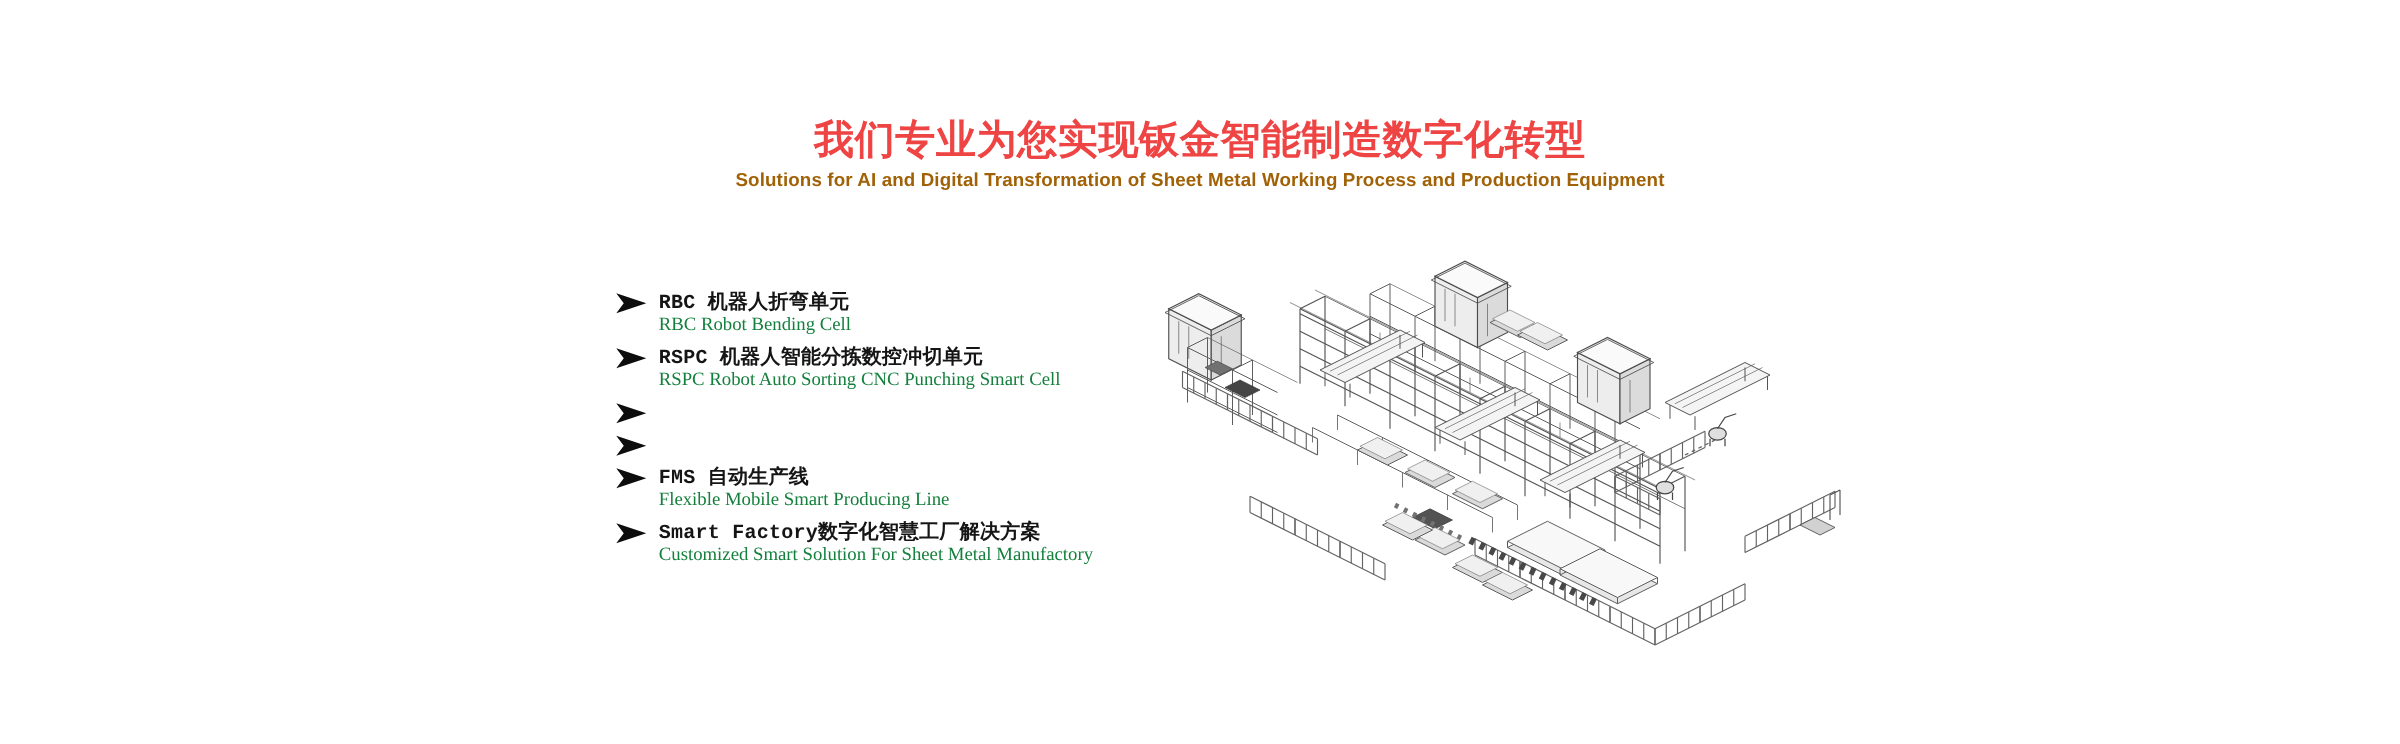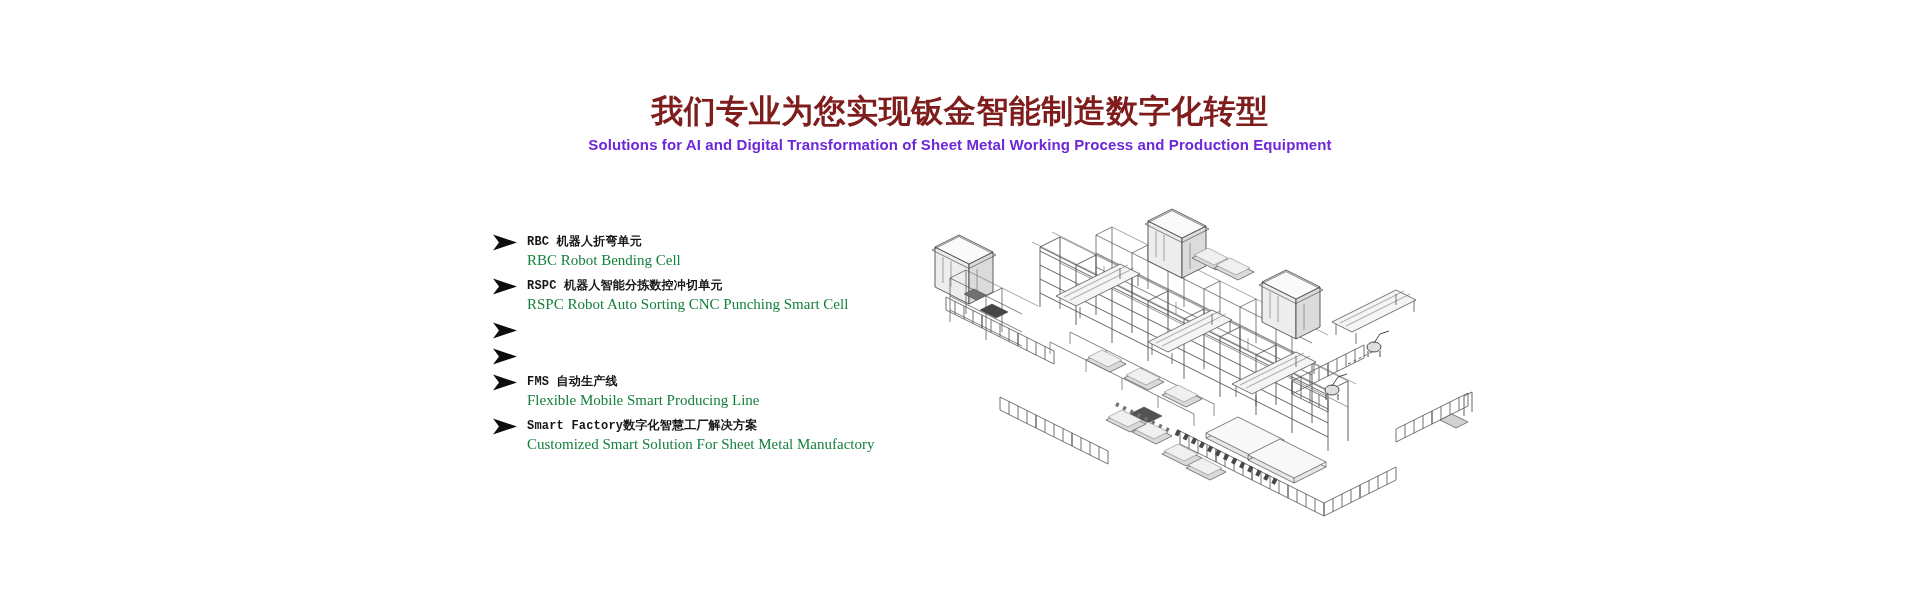--- a/index.html
+++ b/index.html
@@ -5,35 +5,35 @@
   html,body{margin:0;padding:0;}
   body{
     width:1920px;height:595px;background:#ffffff;
     font-family:"Liberation Sans","DejaVu Sans",sans-serif;color:#111;
     overflow:hidden;
   }
   .banner{position:relative;width:1920px;height:595px;background:#fff;overflow:hidden;}
 
   .title{
     position:absolute;left:0;right:0;top:90px;text-align:center;
-    font-size:32px;font-weight:700;letter-spacing:0.5px;color:#7f1d1d;
+    font-size:32px;font-weight:700;letter-spacing:0.5px;color:#ef4444;
     font-family:Liberation Sans, sans-serif;
   }
   .subtitle{
     position:absolute;left:0;right:0;top:136px;text-align:center;
-    font-size:15px;font-weight:600;letter-spacing:0.1px;color:#6d28d9;
+    font-size:15px;font-weight:600;letter-spacing:0.1px;color:#a16207;
   }
 
   .product-list{position:absolute;left:492px;top:233px;width:440px;}
   .product-item{display:flex;align-items:flex-start;margin-bottom:8px;}
   .bullet{width:26px;height:17px;margin-right:9px;margin-top:1px;color:#0d0d0d;flex:0 0 auto;}
   .bullet svg{display:block;width:26px;height:17px;}
   .lines{display:flex;flex-direction:column;}
   .line-zh{
-    font-size:12px;line-height:19px;font-weight:600;color:#151515;
+    font-size:16px;line-height:19px;font-weight:600;color:#151515;
     font-family:"Liberation Mono","DejaVu Sans Mono","Liberation Sans",sans-serif;
     letter-spacing:0.2px;white-space:nowrap;
   }
   .line-en{
     font-size:15px;line-height:17px;color:#15803d;
     font-family:"Liberation Serif","DejaVu Serif",serif;
     white-space:nowrap;
   }
 
   .illustration{position:absolute;left:880px;top:192px;width:600px;height:340px;opacity:0.95;}

